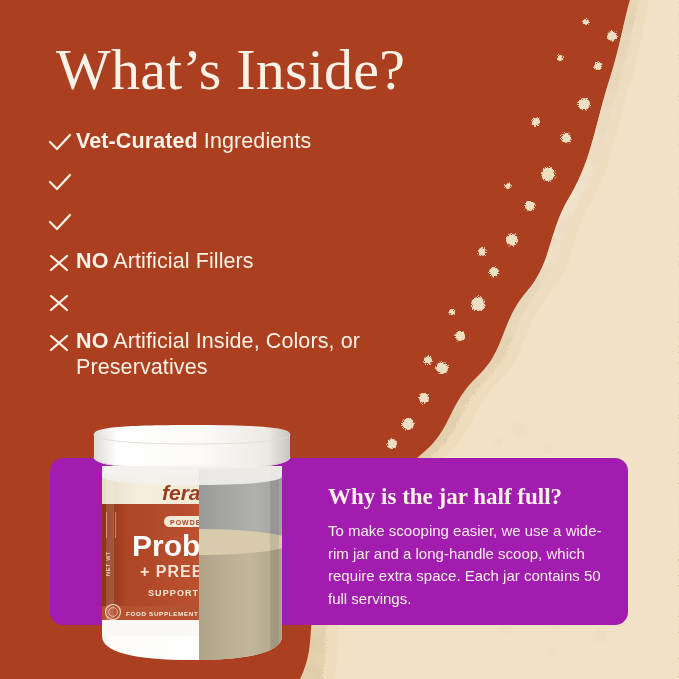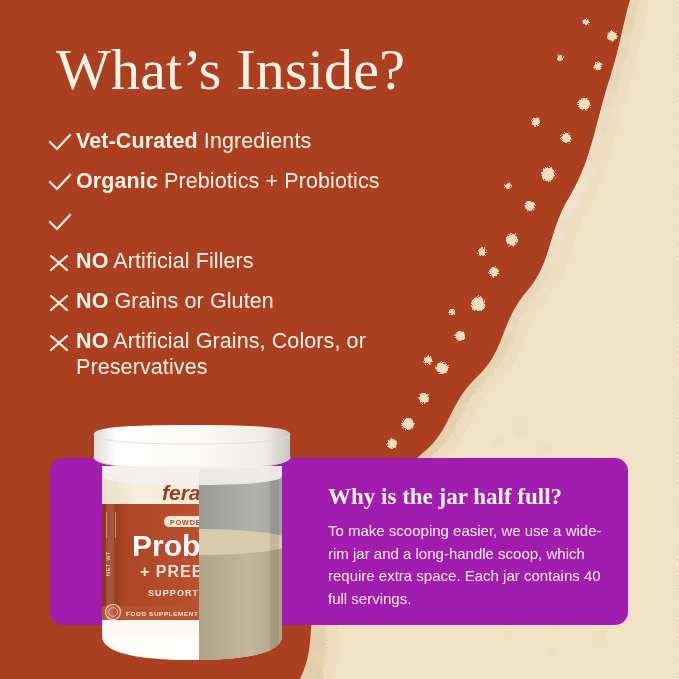--- a/index.html
+++ b/index.html
@@ -171,21 +171,20 @@
       </span>
       <span class="tx"><b>Vet-Curated</b><span> Ingredients</span></span>
     </div>
 
     <div class="li">
       <span class="mk">
         <svg width="24" height="20" viewBox="0 0 24 20">
             <path d="M2 9 L9 16 L22 2" fill="none" stroke="#F8F2E7" stroke-width="2.3" stroke-linecap="round" stroke-linejoin="round"></path>
           </svg>
       </span>
-      <span class="tx"><b>Organic</b><span> Prebiotics + Probiotics</span></span>
     </div>
 
     <div class="li">
       <span class="mk">
         <svg width="24" height="20" viewBox="0 0 24 20">
             <path d="M2 9 L9 16 L22 2" fill="none" stroke="#F8F2E7" stroke-width="2.3" stroke-linecap="round" stroke-linejoin="round"></path>
           </svg>
       </span>
     </div>
 
@@ -197,37 +196,36 @@
       </span>
       <span class="tx"><b>NO</b><span> Artificial Fillers</span></span>
     </div>
 
     <div class="li">
       <span class="mk">
         <svg width="22" height="20" viewBox="0 0 22 20">
             <path d="M3 3 L19 17 M19 3 L3 17" fill="none" stroke="#F8F2E7" stroke-width="2.3" stroke-linecap="round"></path>
           </svg>
       </span>
-      <span class="tx"><b>NO</b><span> Grains or Gluten</span></span>
     </div>
 
     <div class="li">
       <span class="mk">
         <svg width="22" height="20" viewBox="0 0 22 20">
             <path d="M3 3 L19 17 M19 3 L3 17" fill="none" stroke="#F8F2E7" stroke-width="2.3" stroke-linecap="round"></path>
           </svg>
       </span>
-      <span class="tx" style="max-width:330px;"><b>NO</b><span> Artificial Grains, Colors, or Preservatives</span></span>
+      <span class="tx" style="max-width:330px;"><b>NO</b><span> Artificial Inside, Colors, or Preservatives</span></span>
     </div>
 
   </div>
 
   <div class="card">
     <div class="h">Why is the jar half full?</div>
-    <div class="b">To make scooping easier, we use a wide-rim jar and a long-handle scoop, which require extra space. Each jar contains 40 full servings.</div>
+    <div class="b">To make scooping easier, we use a wide-rim jar and a long-handle scoop, which require extra space. Each jar contains 50 full servings.</div>
   </div>
 
   <svg id="jar" viewBox="0 0 222 240" aria-hidden="true">
     <defs>
       <linearGradient id="lidg" x1="0" y1="0" x2="1" y2="0">
         <stop offset="0%" stop-color="#DFDCD6"></stop>
         <stop offset="12%" stop-color="#FFFFFF"></stop>
         <stop offset="55%" stop-color="#FBFAF8"></stop>
         <stop offset="88%" stop-color="#EDEAE4"></stop>
         <stop offset="100%" stop-color="#C9C6C0"></stop>

